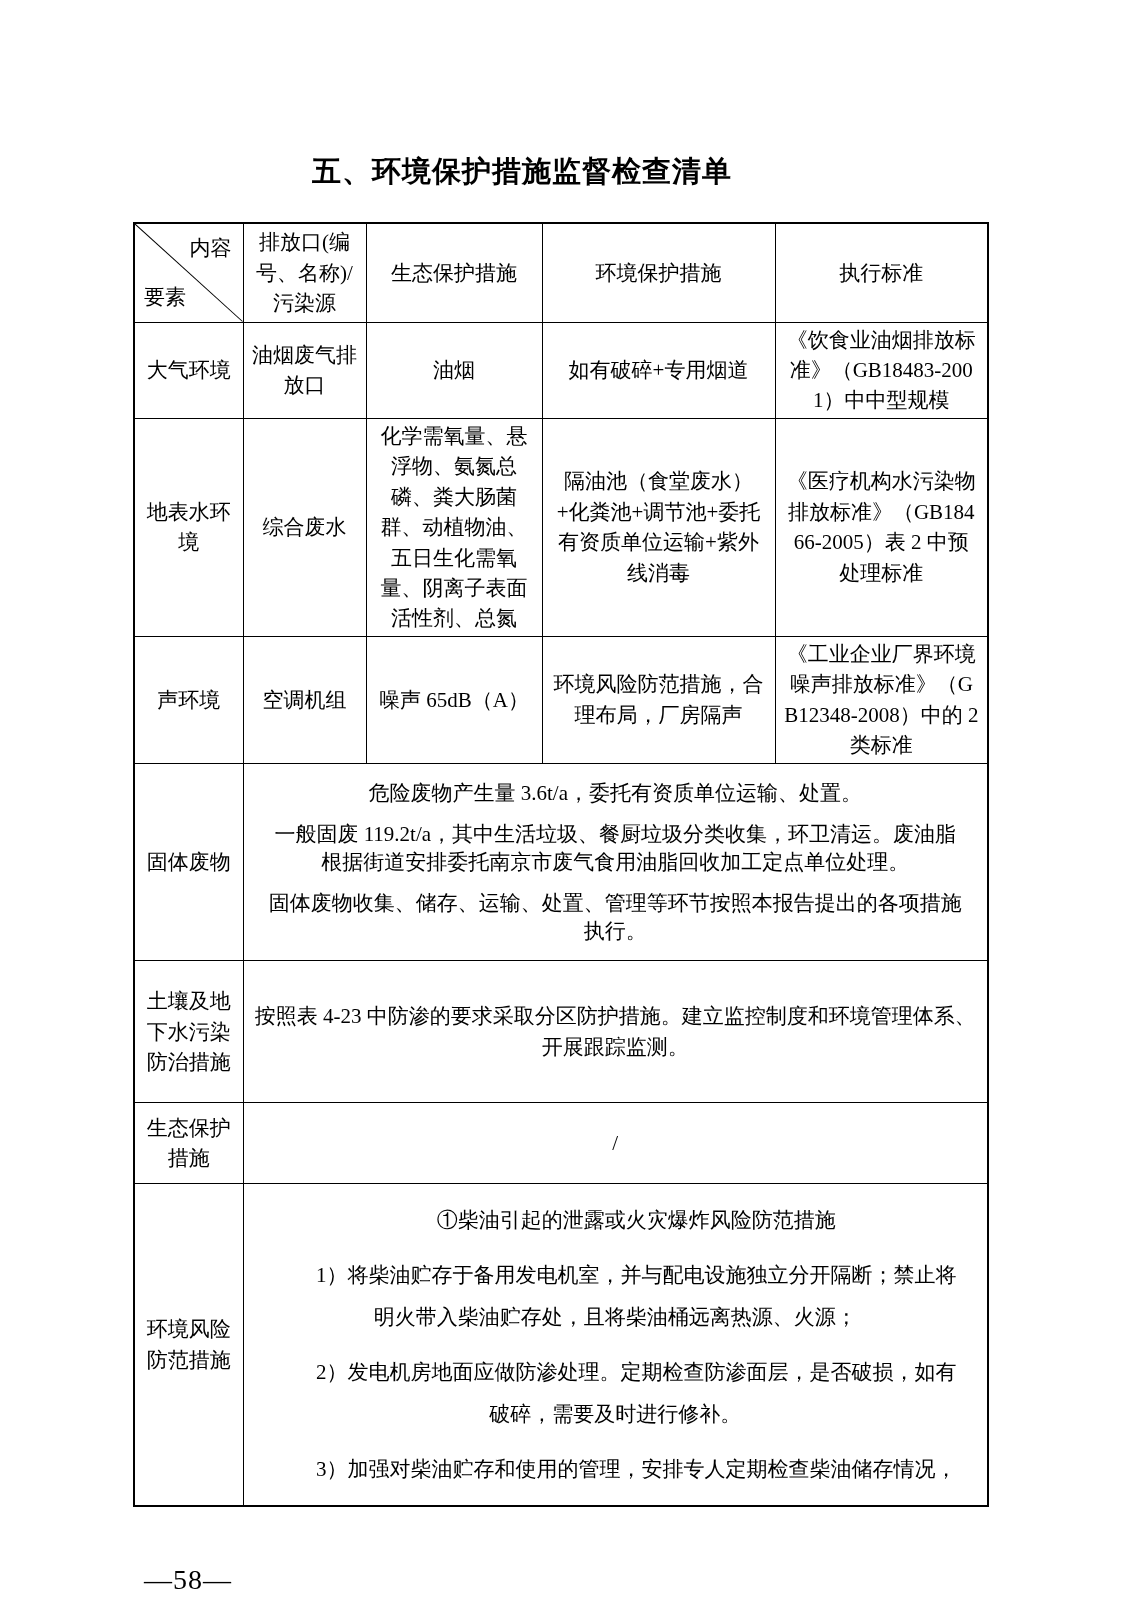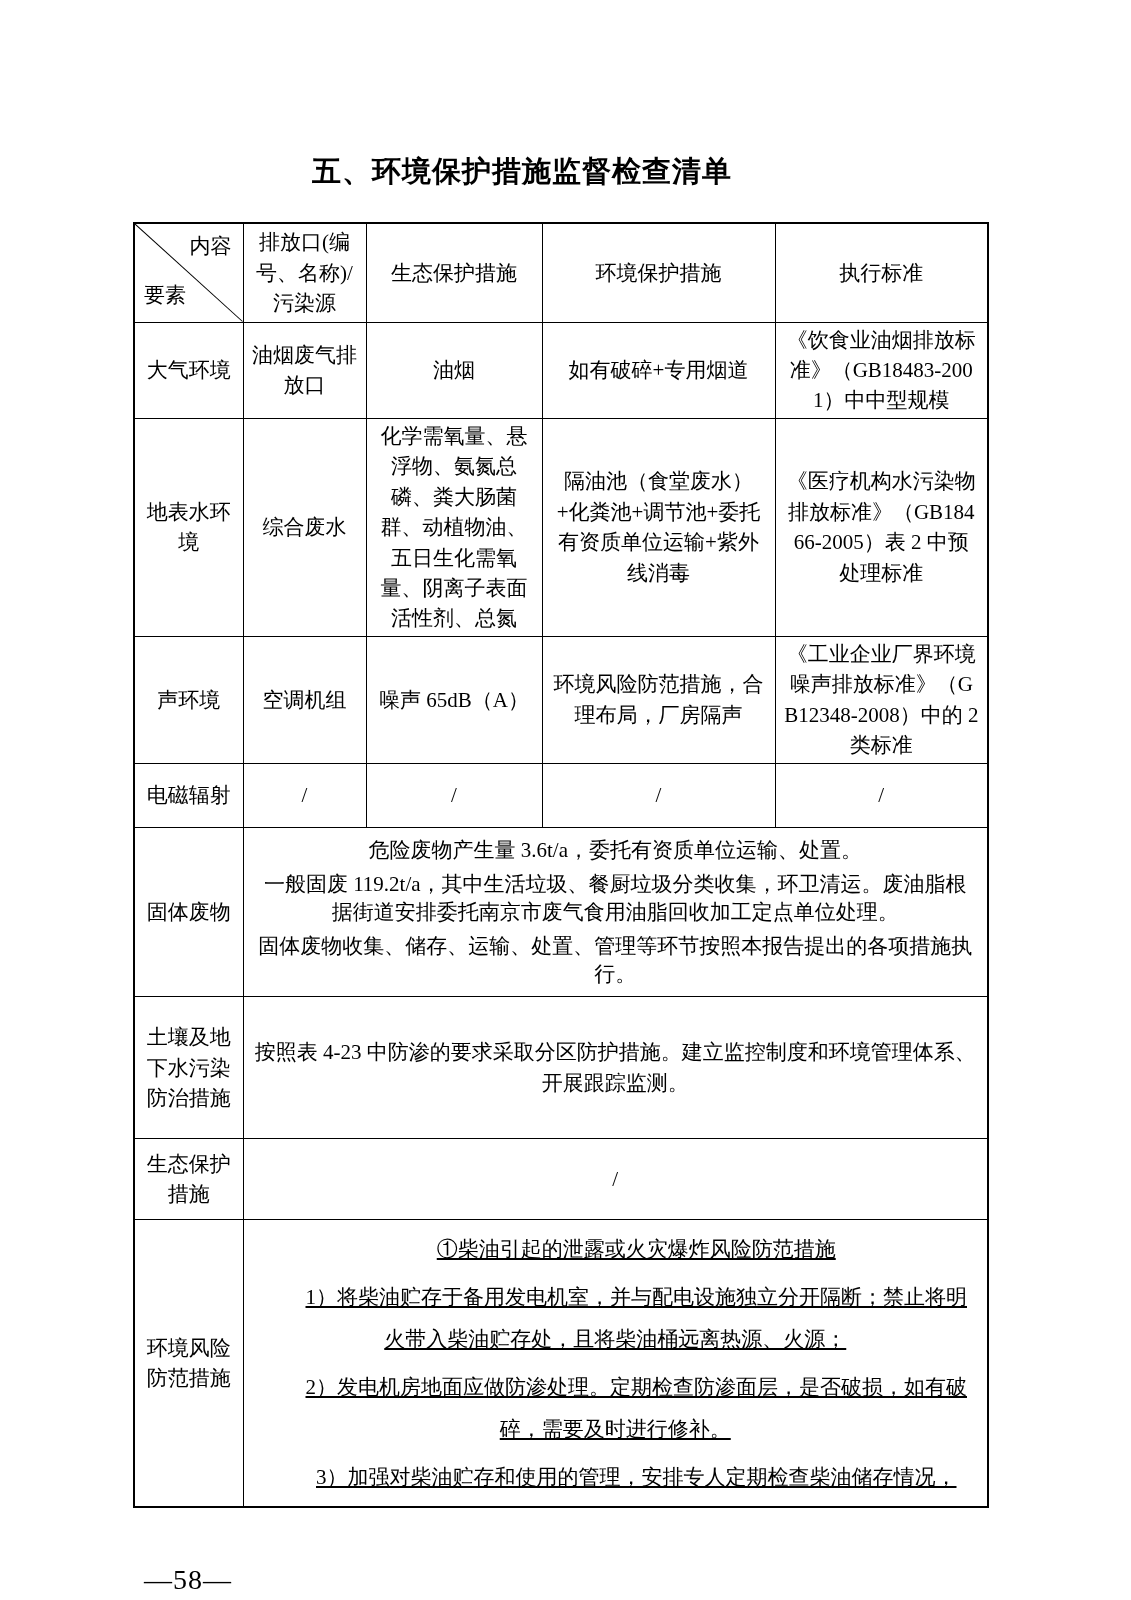--- a/index.html
+++ b/index.html
@@ -44,33 +44,32 @@
   tr.r2 { height: 211px; }
   tr.r3 { height: 113px; }
   tr.r4 { height: 64px; }
   tr.r5 { height: 138px; }
   tr.r6 { height: 142px; }
   tr.r7 { height: 81px; }
   tr.r8 { height: 260px; }
   .corner {
     position: relative;
     padding: 0;
-    font-family: Liberation Mono, monospace;
   }
   .corner svg { position: absolute; top: 0; left: 0; width: 100%; height: 100%; display: block; }
   .corner .corner-top { position: absolute; top: 9px; right: 11px; }
   .corner .corner-bottom { position: absolute; bottom: 9px; left: 9px; }
   .span-cell {
     text-align: left;
     padding: 3px 11px;
   }
-  .span-cell p { margin: 6px; }
+  .span-cell p { margin: 13px; }
   .solid-cell p { line-height: 1.34; }
   .soil-cell { line-height: 1.75; }
-  .risk-cell p { line-height: 2.0; text-indent: 2em; text-decoration: underline; }
+  .risk-cell p { line-height: 2.0; text-indent: 2em; }
   .page-number {
     position: absolute;
     top: 1564px; left: 144px;
     font-size: 28px;
     letter-spacing: 1px;
   }
 </style>
 </head>
 <body>
 
@@ -116,27 +115,20 @@
     </tr>
 
     <tr class="r3">
       <td class="label-cell">声环境</td>
       <td>空调机组</td>
       <td>噪声 65dB（A）</td>
       <td>环境风险防范措施，合理布局，厂房隔声</td>
       <td>《工业企业厂界环境噪声排放标准》（GB12348-2008）中的 2 类标准</td>
     </tr>
 
-    <tr class="r4">
-      <td class="label-cell">电磁辐射</td>
-      <td>/</td>
-      <td>/</td>
-      <td>/</td>
-      <td>/</td>
-    </tr>
 
     <tr class="r5">
       <td class="label-cell">固体废物</td>
       <td colspan="4" class="span-cell solid-cell">
         <p>危险废物产生量 3.6t/a，委托有资质单位运输、处置。</p>
         <p>一般固废 119.2t/a，其中生活垃圾、餐厨垃圾分类收集，环卫清运。废油脂根据街道安排委托南京市废气食用油脂回收加工定点单位处理。</p>
         <p>固体废物收集、储存、运输、处置、管理等环节按照本报告提出的各项措施执行。</p>
       </td>
     </tr>
 

